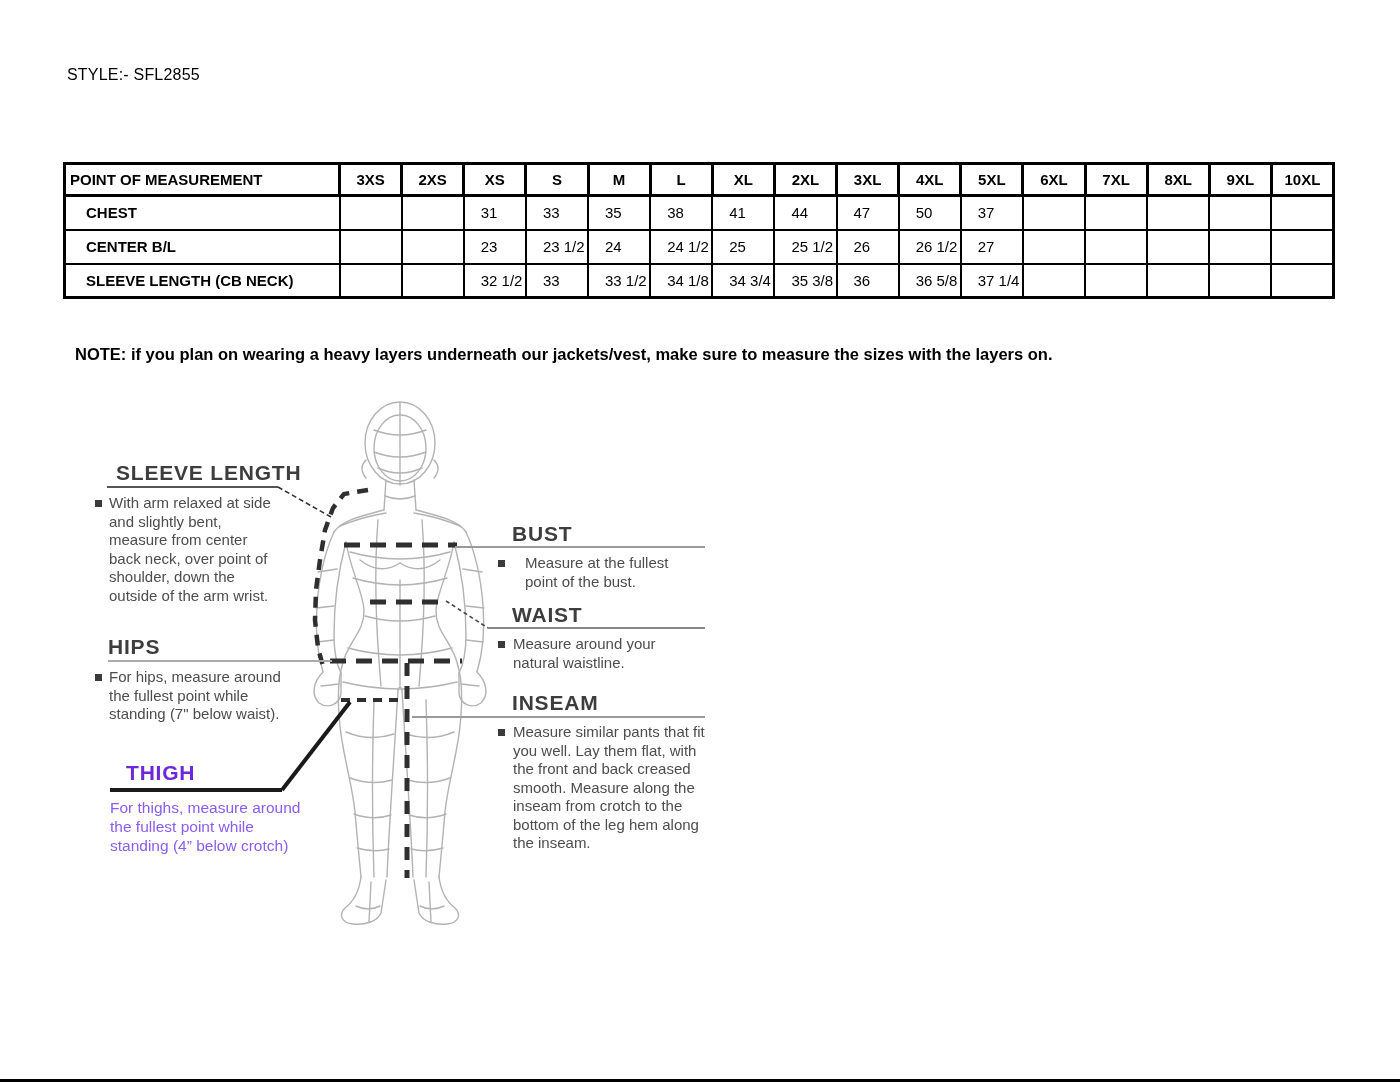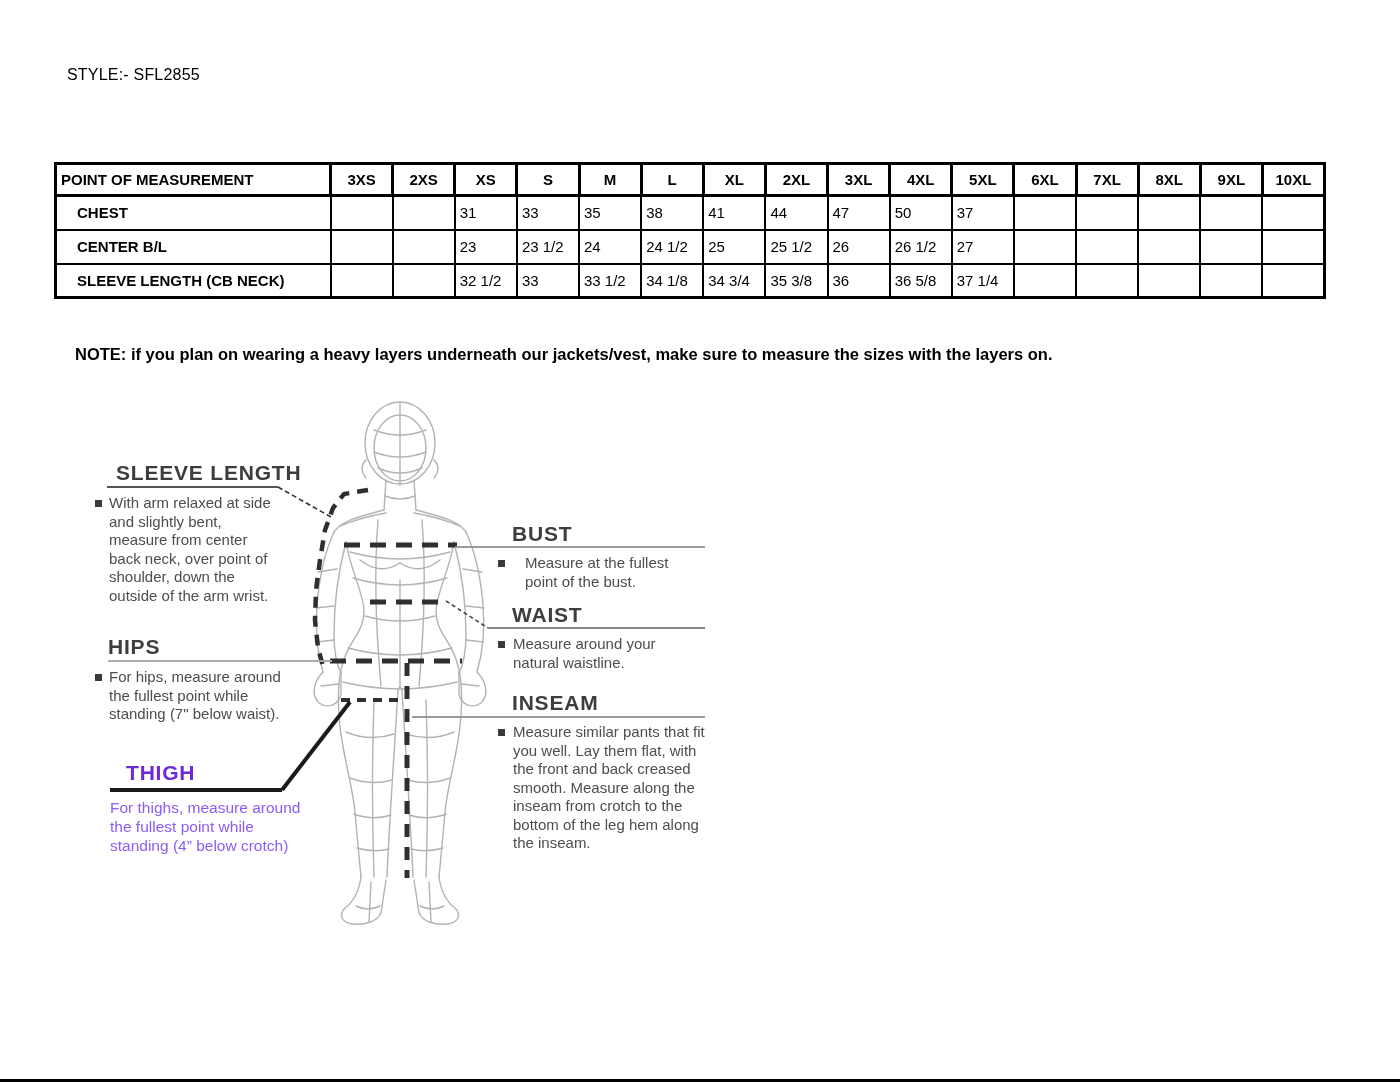--- a/index.html
+++ b/index.html
@@ -6,32 +6,32 @@
   body{
     width:1400px;height:1082px;position:relative;background:#ffffff;
     font-family:"Liberation Sans",sans-serif;color:#000;overflow:hidden;
   }
   .title{
     position:absolute;left:67px;top:66px;
     font-size:16px;font-weight:normal;letter-spacing:0.2px;
   }
   
   table.size-table{
-    position:absolute;left:54px;top:162px;width:1272px;
+    position:absolute;left:63px;top:162px;width:1272px;
     border-collapse:collapse;table-layout:fixed;
     border:3px solid #000;
   }
   .size-table th,.size-table td{
     border:2px solid #000;font-size:15px;overflow:hidden;white-space:nowrap;
   }
   .size-table thead th{border-width:3px;height:27px;font-weight:bold;text-align:center;}
   .size-table thead th.rowhead{text-align:left;padding-left:4px;}
   .size-table tbody tr{height:34px;}
   .size-table tbody td.rowlabel{font-weight:bold;text-align:left;padding-left:20px;}
-  .size-table tbody td.val{font-weight:normal;text-align:left;padding-left:4px;}
+  .size-table tbody td.val{font-weight:normal;text-align:left;padding-left:16px;}
   .size-table col.c-label{width:275px;}
   
   .note{
     position:absolute;left:75px;top:345px;width:1100px;
     font-size:16.5px;font-weight:bold;
   }
   
   .diagram-svg{position:absolute;left:0;top:390px;pointer-events:none;}
   .dg-heading{
     position:absolute;font-size:21px;font-weight:bold;color:#3d3d3d;

